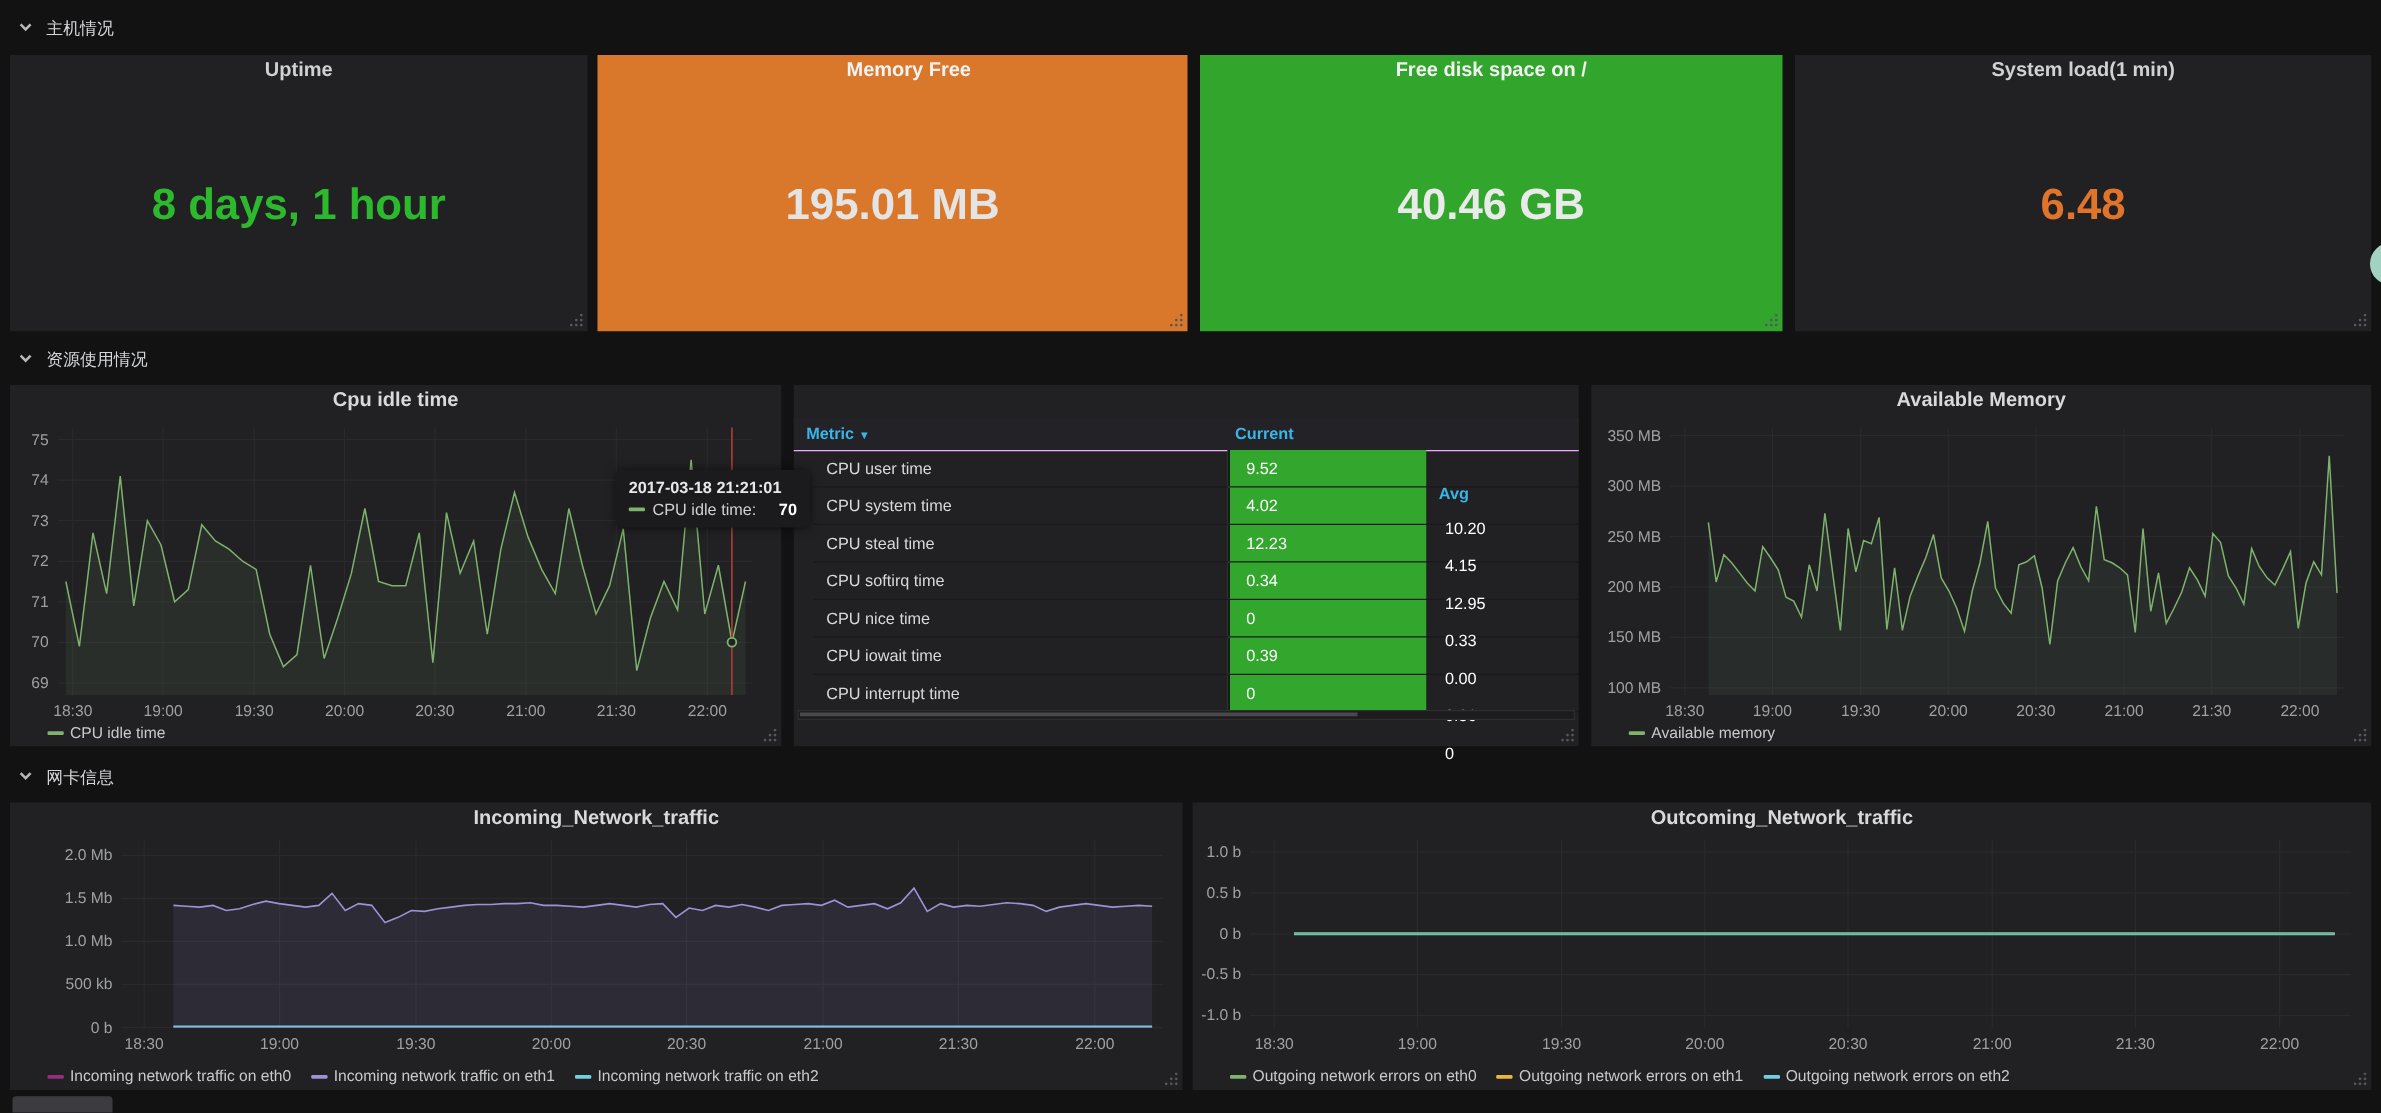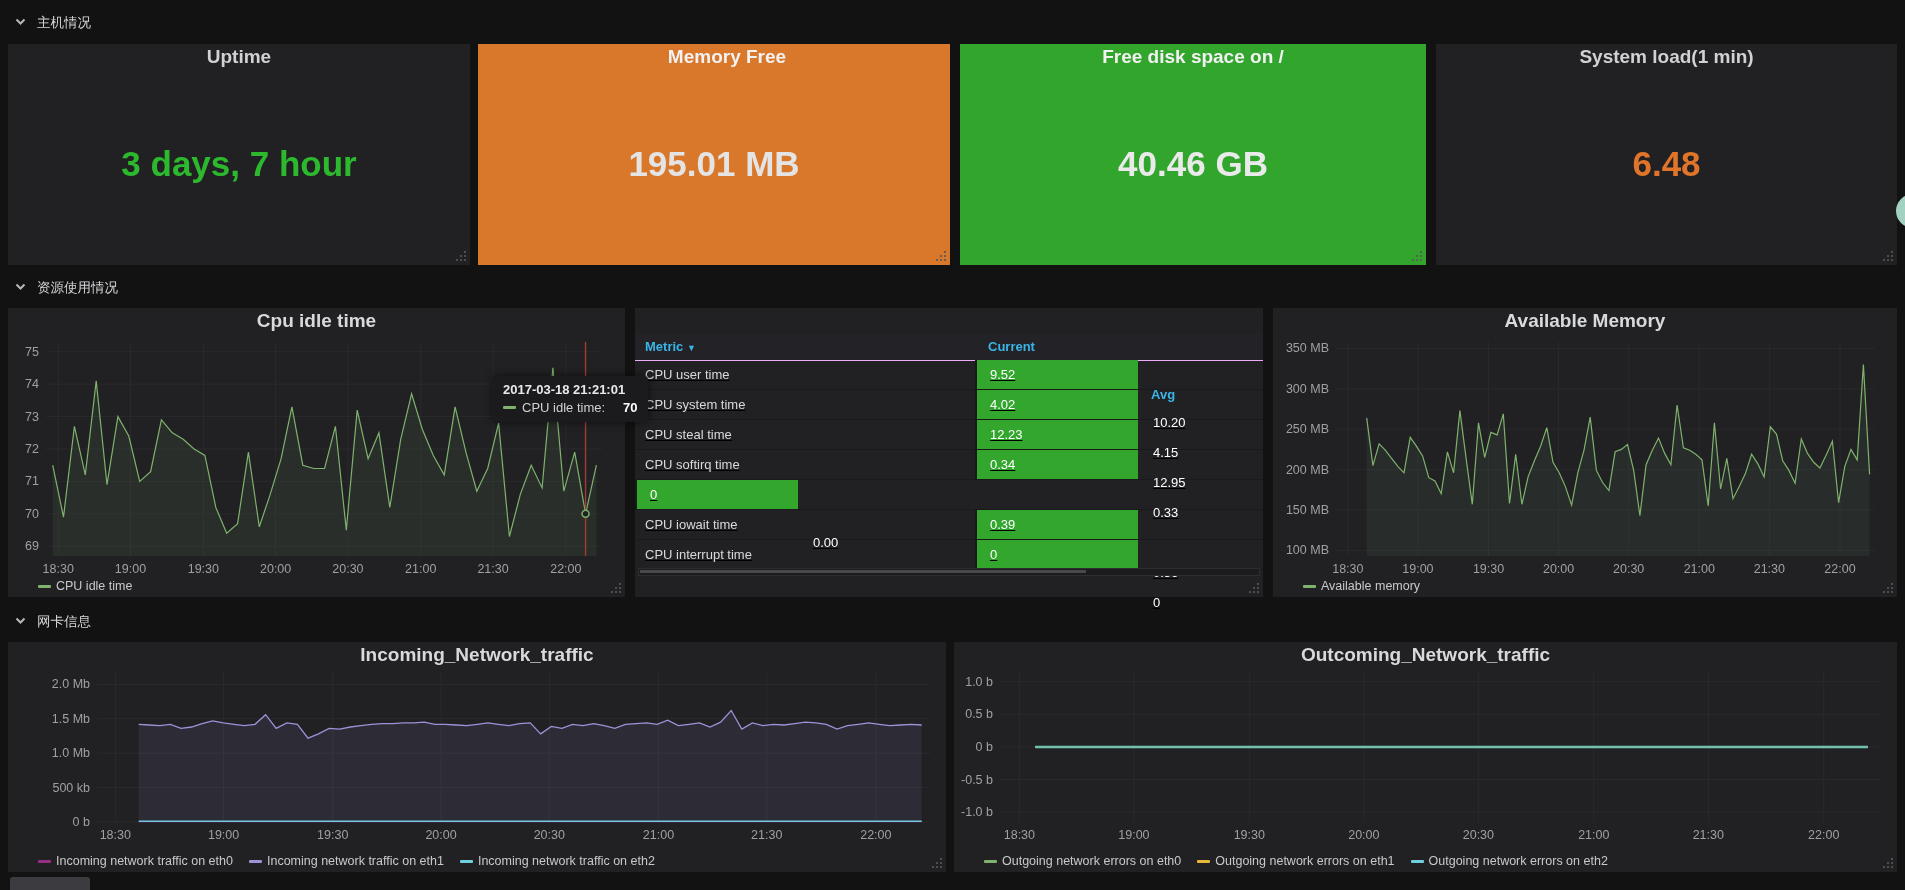--- a/index.html
+++ b/index.html
@@ -1,33 +1,33 @@
 <!DOCTYPE html>
 <html><head>
 <meta charset="utf-8">
 <style>
   html,body{margin:0;padding:0;width:1905px;height:890px;overflow:hidden;
     background:#121213;font-family:"Liberation Sans",sans-serif;}
   .section-header{position:absolute;left:14px;display:flex;align-items:center;gap:10px;
     color:#d5d6d8;font-size:13.5px;cursor:pointer;}
   .panel{position:absolute;background:#212124;}
   .ptitle{position:absolute;top:0;left:0;right:0;height:26px;line-height:26px;text-align:center;
-    font-size:19px;font-weight:700;color:#d8d9da;cursor:pointer;white-space:nowrap;}
+    font-size:16px;font-weight:700;color:#d8d9da;cursor:pointer;white-space:nowrap;}
   .singlestat{display:flex;align-items:center;justify-content:center;}
   .ss-value{font-size:35px;font-weight:700;margin-top:18px;}
   .ss-title{color:#e8e9ea;}
   .legend{position:absolute;left:30px;bottom:4px;display:flex;gap:16px;align-items:center;
     font-size:12.5px;color:#c8c9cc;white-space:nowrap;}
   .litem{display:flex;align-items:center;gap:5px;cursor:pointer;}
   .litem i{display:inline-block;width:13px;height:3px;border-radius:1px;}
   
   .thead{position:absolute;left:0;right:0;top:26px;height:26px;display:flex;line-height:26px;
     font-weight:700;color:#3ab5e8;font-size:13px;background:#232327;border-bottom:1px solid #f0abfc;}
   .th{cursor:pointer;}
-  .tbody{position:absolute;left:0;right:0;top:52px;text-decoration:underline;}
+  .tbody{position:absolute;left:16px;right:0;top:52px;}
   .trow{display:flex;height:29px;line-height:29px;border-bottom:1px solid #1a1a1c;
     font-size:13px;color:#d8d9da;}
   .tc-metric{width:340px;padding-left:10px;box-sizing:border-box;}
   .th-current,.tc-current{width:163px;padding-left:13px;box-sizing:border-box;}
   .th-avg,.tc-avg{width:125px;padding-left:13px;box-sizing:border-box;margin-top:48px;}
   .tc-current,.tc-avg{background:#33a62e;color:#fff;border-left:2px solid #19191b;}
   .hscroll{position:absolute;left:3px;right:3px;top:260px;height:6px;background:#1c1c1e;
     border:1px solid #2e2e31;}
   .hscroll .thumb{position:absolute;left:1px;top:1px;height:3px;width:72%;background:#48484d;}
   .tooltip{position:absolute;left:493px;top:376px;z-index:50;background:#1b1b1d;border-radius:4px;
@@ -60,21 +60,21 @@
 </div>
 <div class="section-header" style="top:613px;">
   <span><svg width="13" height="13">
         <path d="M2.5 4.5 L6.5 8.5 L10.5 4.5" stroke="#b7b8ba" stroke-width="2" fill="none"></path>
       </svg></span>
   <span>网卡信息</span>
 </div>
 
 <div class="panel singlestat" style="left: 8px; top: 44px; width: 462px; height: 221px; background: rgb(33, 33, 36);">
   <div class="ptitle ss-title" style="color: rgb(208, 209, 211);">Uptime</div>
-  <div class="ss-value" style="color: rgb(45, 185, 45);">3 days, 7 hour</div>
+  <div class="ss-value" style="color: rgb(45, 185, 45);">8 days, 1 hour</div>
 <svg width="11" height="11" class="resize-handle">
       <circle cx="9" cy="9" r="1.1" fill="#58585c"></circle>
       <circle cx="9" cy="5" r="1.1" fill="#58585c"></circle>
       <circle cx="5" cy="9" r="1.1" fill="#58585c"></circle>
       <circle cx="9" cy="1" r="1.1" fill="#58585c"></circle>
       <circle cx="5" cy="5" r="1.1" fill="#58585c"></circle>
       <circle cx="1" cy="9" r="1.1" fill="#58585c"></circle>
     </svg>
   </div>
 <div class="panel singlestat" style="left: 478px; top: 44px; width: 472px; height: 221px; background: rgb(217, 119, 43);">
@@ -184,20 +184,21 @@
         <div class="tc-metric">CPU steal time</div>
         <div class="tc-current">12.23</div>
         <div class="tc-avg">12.95</div>
       </div>
       <div class="trow">
         <div class="tc-metric">CPU softirq time</div>
         <div class="tc-current">0.34</div>
         <div class="tc-avg">0.33</div>
       </div>
       <div class="trow">
+        <div class="tc-metric">CPU nice time</div>
         <div class="tc-current">0</div>
         <div class="tc-avg">0.00</div>
       </div>
       <div class="trow">
         <div class="tc-metric">CPU iowait time</div>
         <div class="tc-current">0.39</div>
         <div class="tc-avg">0.36</div>
       </div>
       <div class="trow">
         <div class="tc-metric">CPU interrupt time</div>

